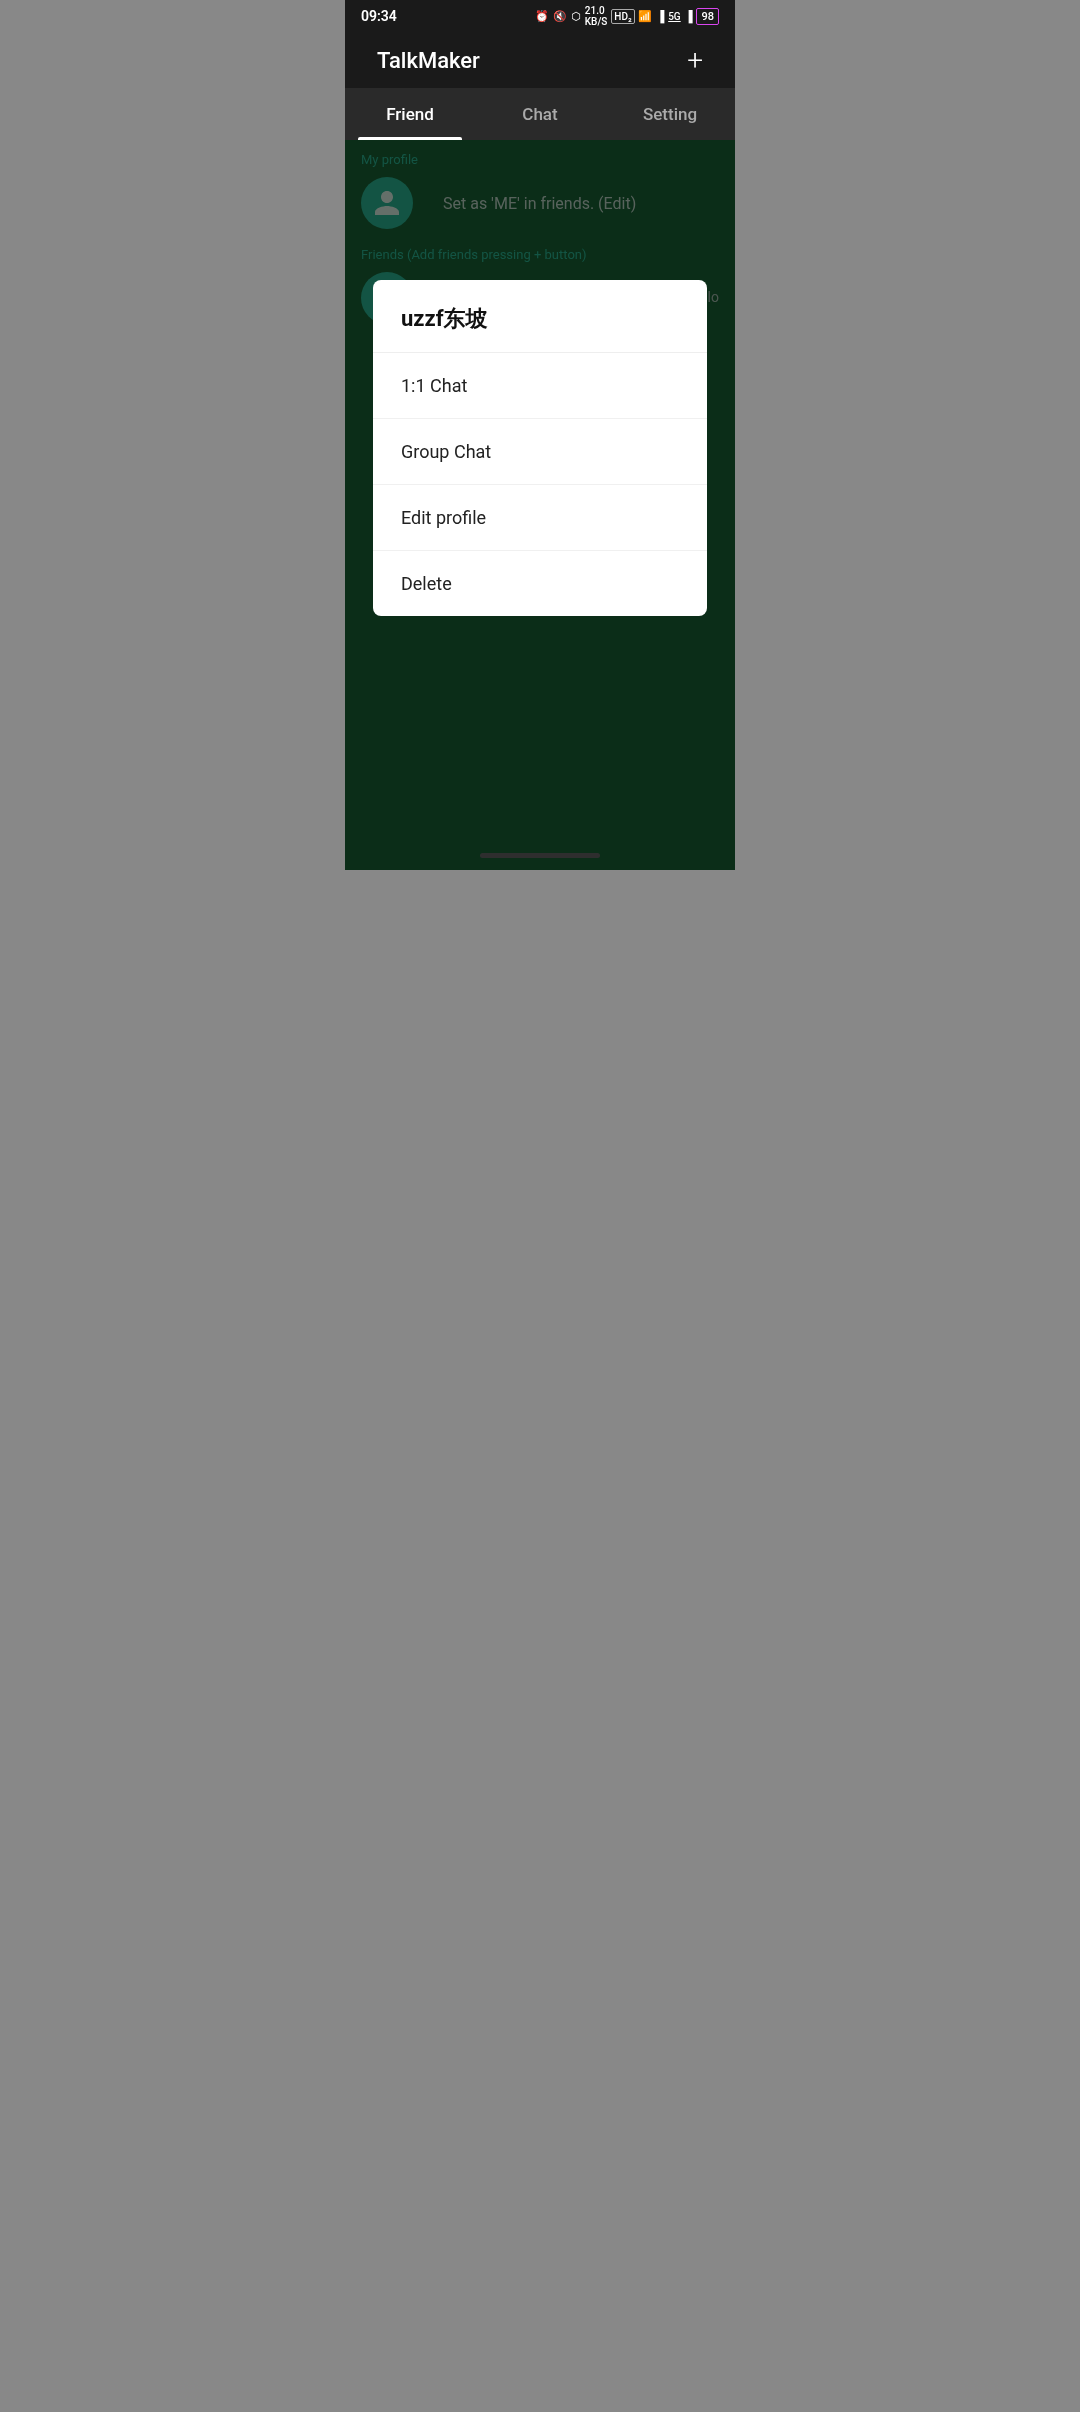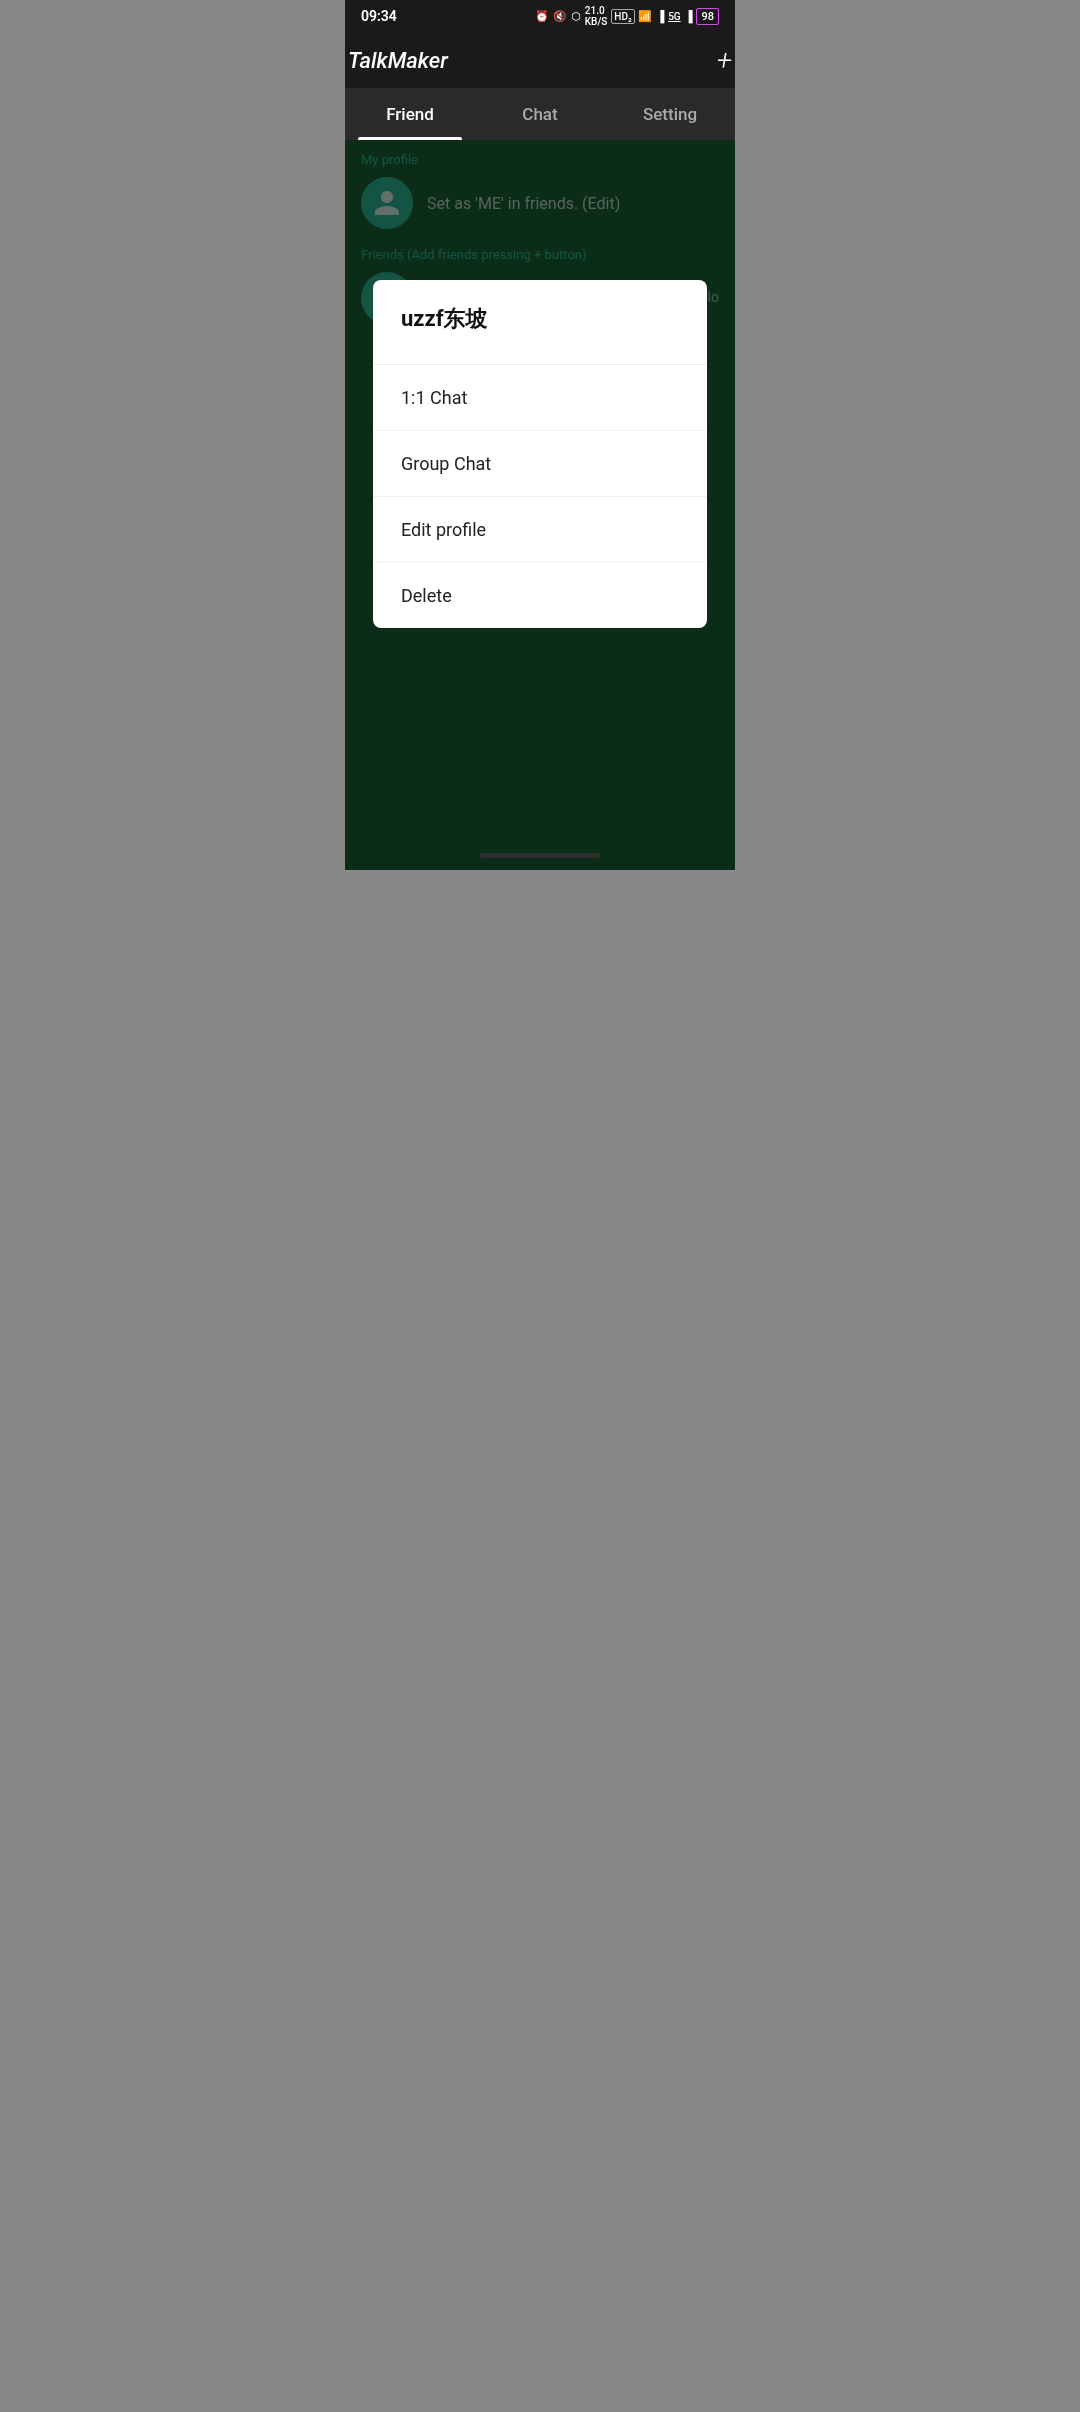--- a/index.html
+++ b/index.html
@@ -31,23 +31,22 @@
     .status-time { font-size: 14px; font-weight: 600; }
     .status-icons { display: flex; align-items: center; gap: 4px; font-size: 11px; }
 
     
     .app-header {
       background: #1a1a1a;
       height: 56px;
       display: flex;
       align-items: center;
       justify-content: space-between;
-      padding: 0 3px;
+      padding: 0 32px;
       color: white;
-      font-style: italic;
     }
     .app-title { font-size: 22px; font-weight: 500; color: white; }
     .add-btn { color: white; font-size: 28px; font-weight: 300; cursor: pointer; }
 
     
     .tab-bar {
       background: #2a2a2a;
       display: flex;
       height: 52px;
     }
@@ -91,21 +90,21 @@
       opacity: 0.7;
     }
     .section-label {
       color: #2ab89e;
       font-size: 13px;
       margin-bottom: 10px;
     }
     .profile-row {
       display: flex;
       align-items: center;
-      gap: 14px;
+      gap: 30px;
       margin-bottom: 18px;
     }
     .avatar {
       width: 52px;
       height: 52px;
       border-radius: 50%;
       background: #2ab89e;
       display: flex;
       align-items: center;
       justify-content: center;
@@ -140,21 +139,21 @@
       top: 140px;
       left: 28px;
       right: 28px;
       background: white;
       border-radius: 8px;
       z-index: 20;
       padding: 0;
       overflow: hidden;
     }
     .menu-header {
-      padding: 24px 28px 30px;
+      padding: 24px 28px 18px;
       border-bottom: 1px solid #eee;
     }
     .menu-username {
       font-size: 22px;
       font-weight: 700;
       color: #111;
     }
     .menu-item {
       padding: 22px 28px;
       font-size: 18px;

